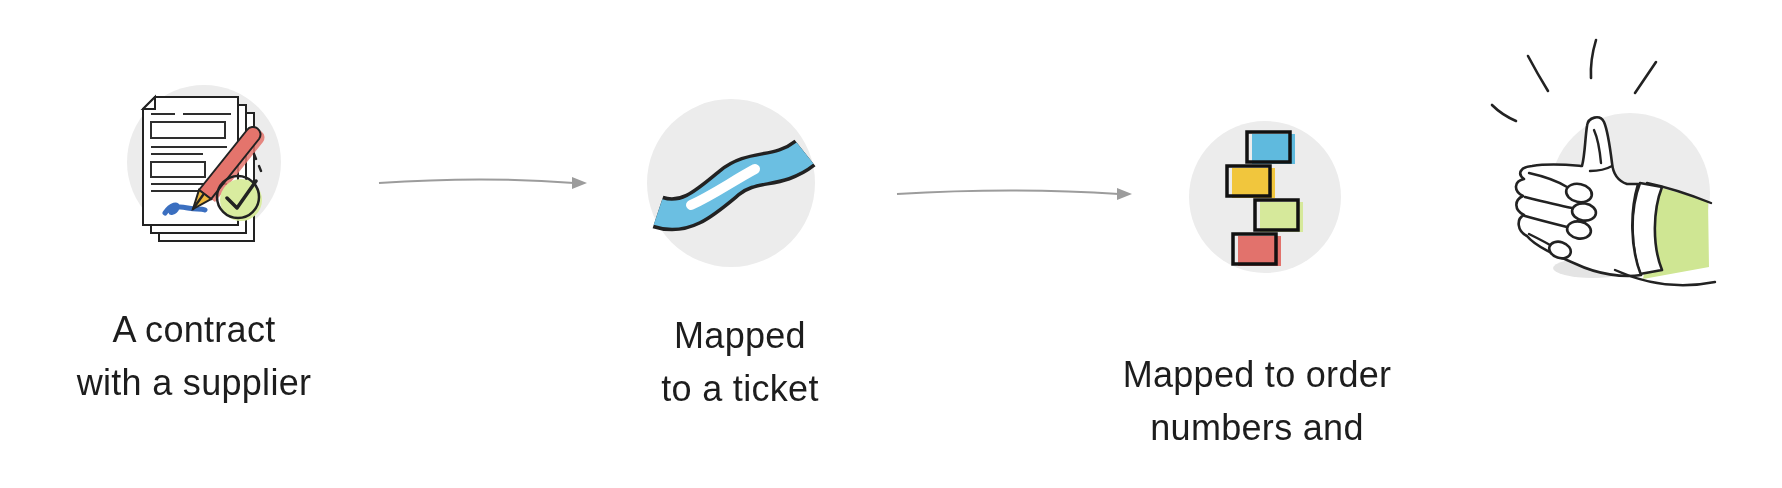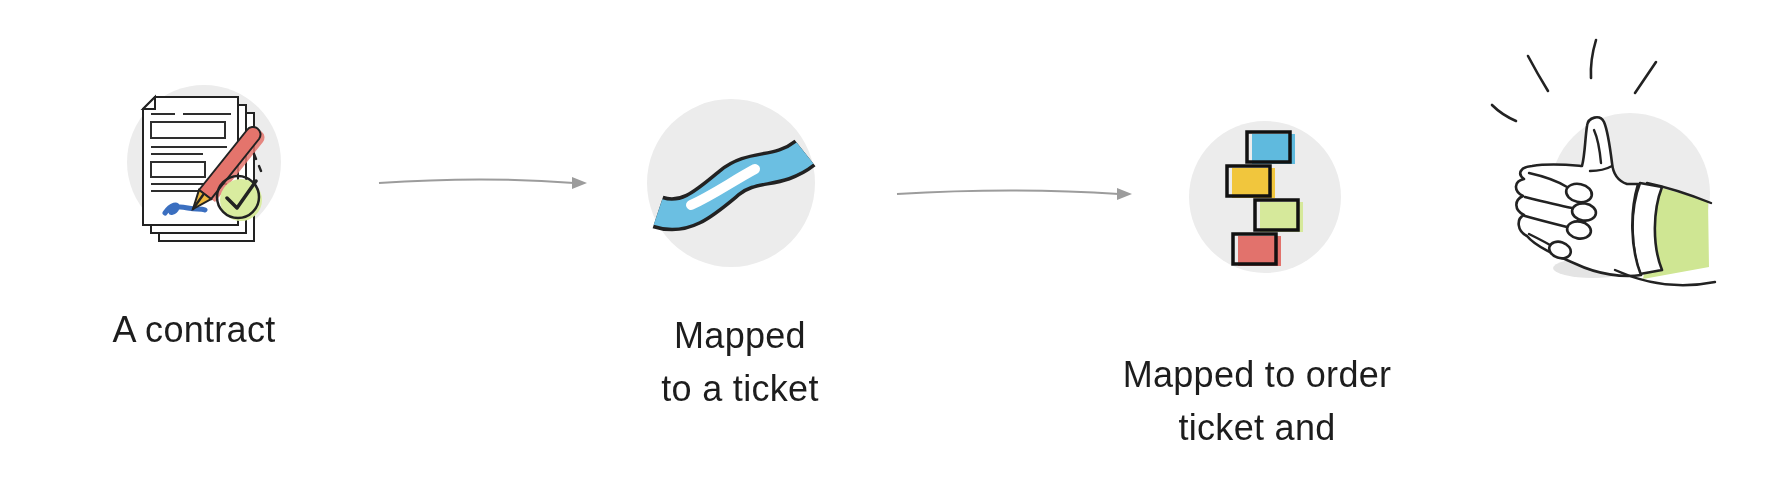--- a/index.html
+++ b/index.html
@@ -159,25 +159,26 @@
       <path class="hand-line" d="M 50,211 C 64,215 80,219 92,222"></path>
       <path class="hand-line" d="M 54,229 C 62,233 70,237 75,240"></path>
       <path class="hand-line" d="M 119,125 C 123,134 125,147 126,158"></path>
       <path class="hand-line" d="M 137,161 C 130,165 122,166 115,166"></path>
     </g>
     <path class="hand-line" d="M 140,265 C 175,281 210,283 240,277"></path>
   </svg>
 
   <div class="step-label" style="left:194px; top:303px;">
     <span>A contract</span>
+    <span>with a supplier</span>
   </div>
 
   <div class="step-label" style="left:740px; top:309px;">
     <span>Mapped</span>
     <span>to a ticket</span>
   </div>
 
   <div class="step-label" style="left:1257px; top:303px;margin-top:45px;">
     <span>Mapped to order</span>
-    <span>ticket and</span>
+    <span>numbers and</span>
   </div>
 
 </div>
 
 </body></html>

